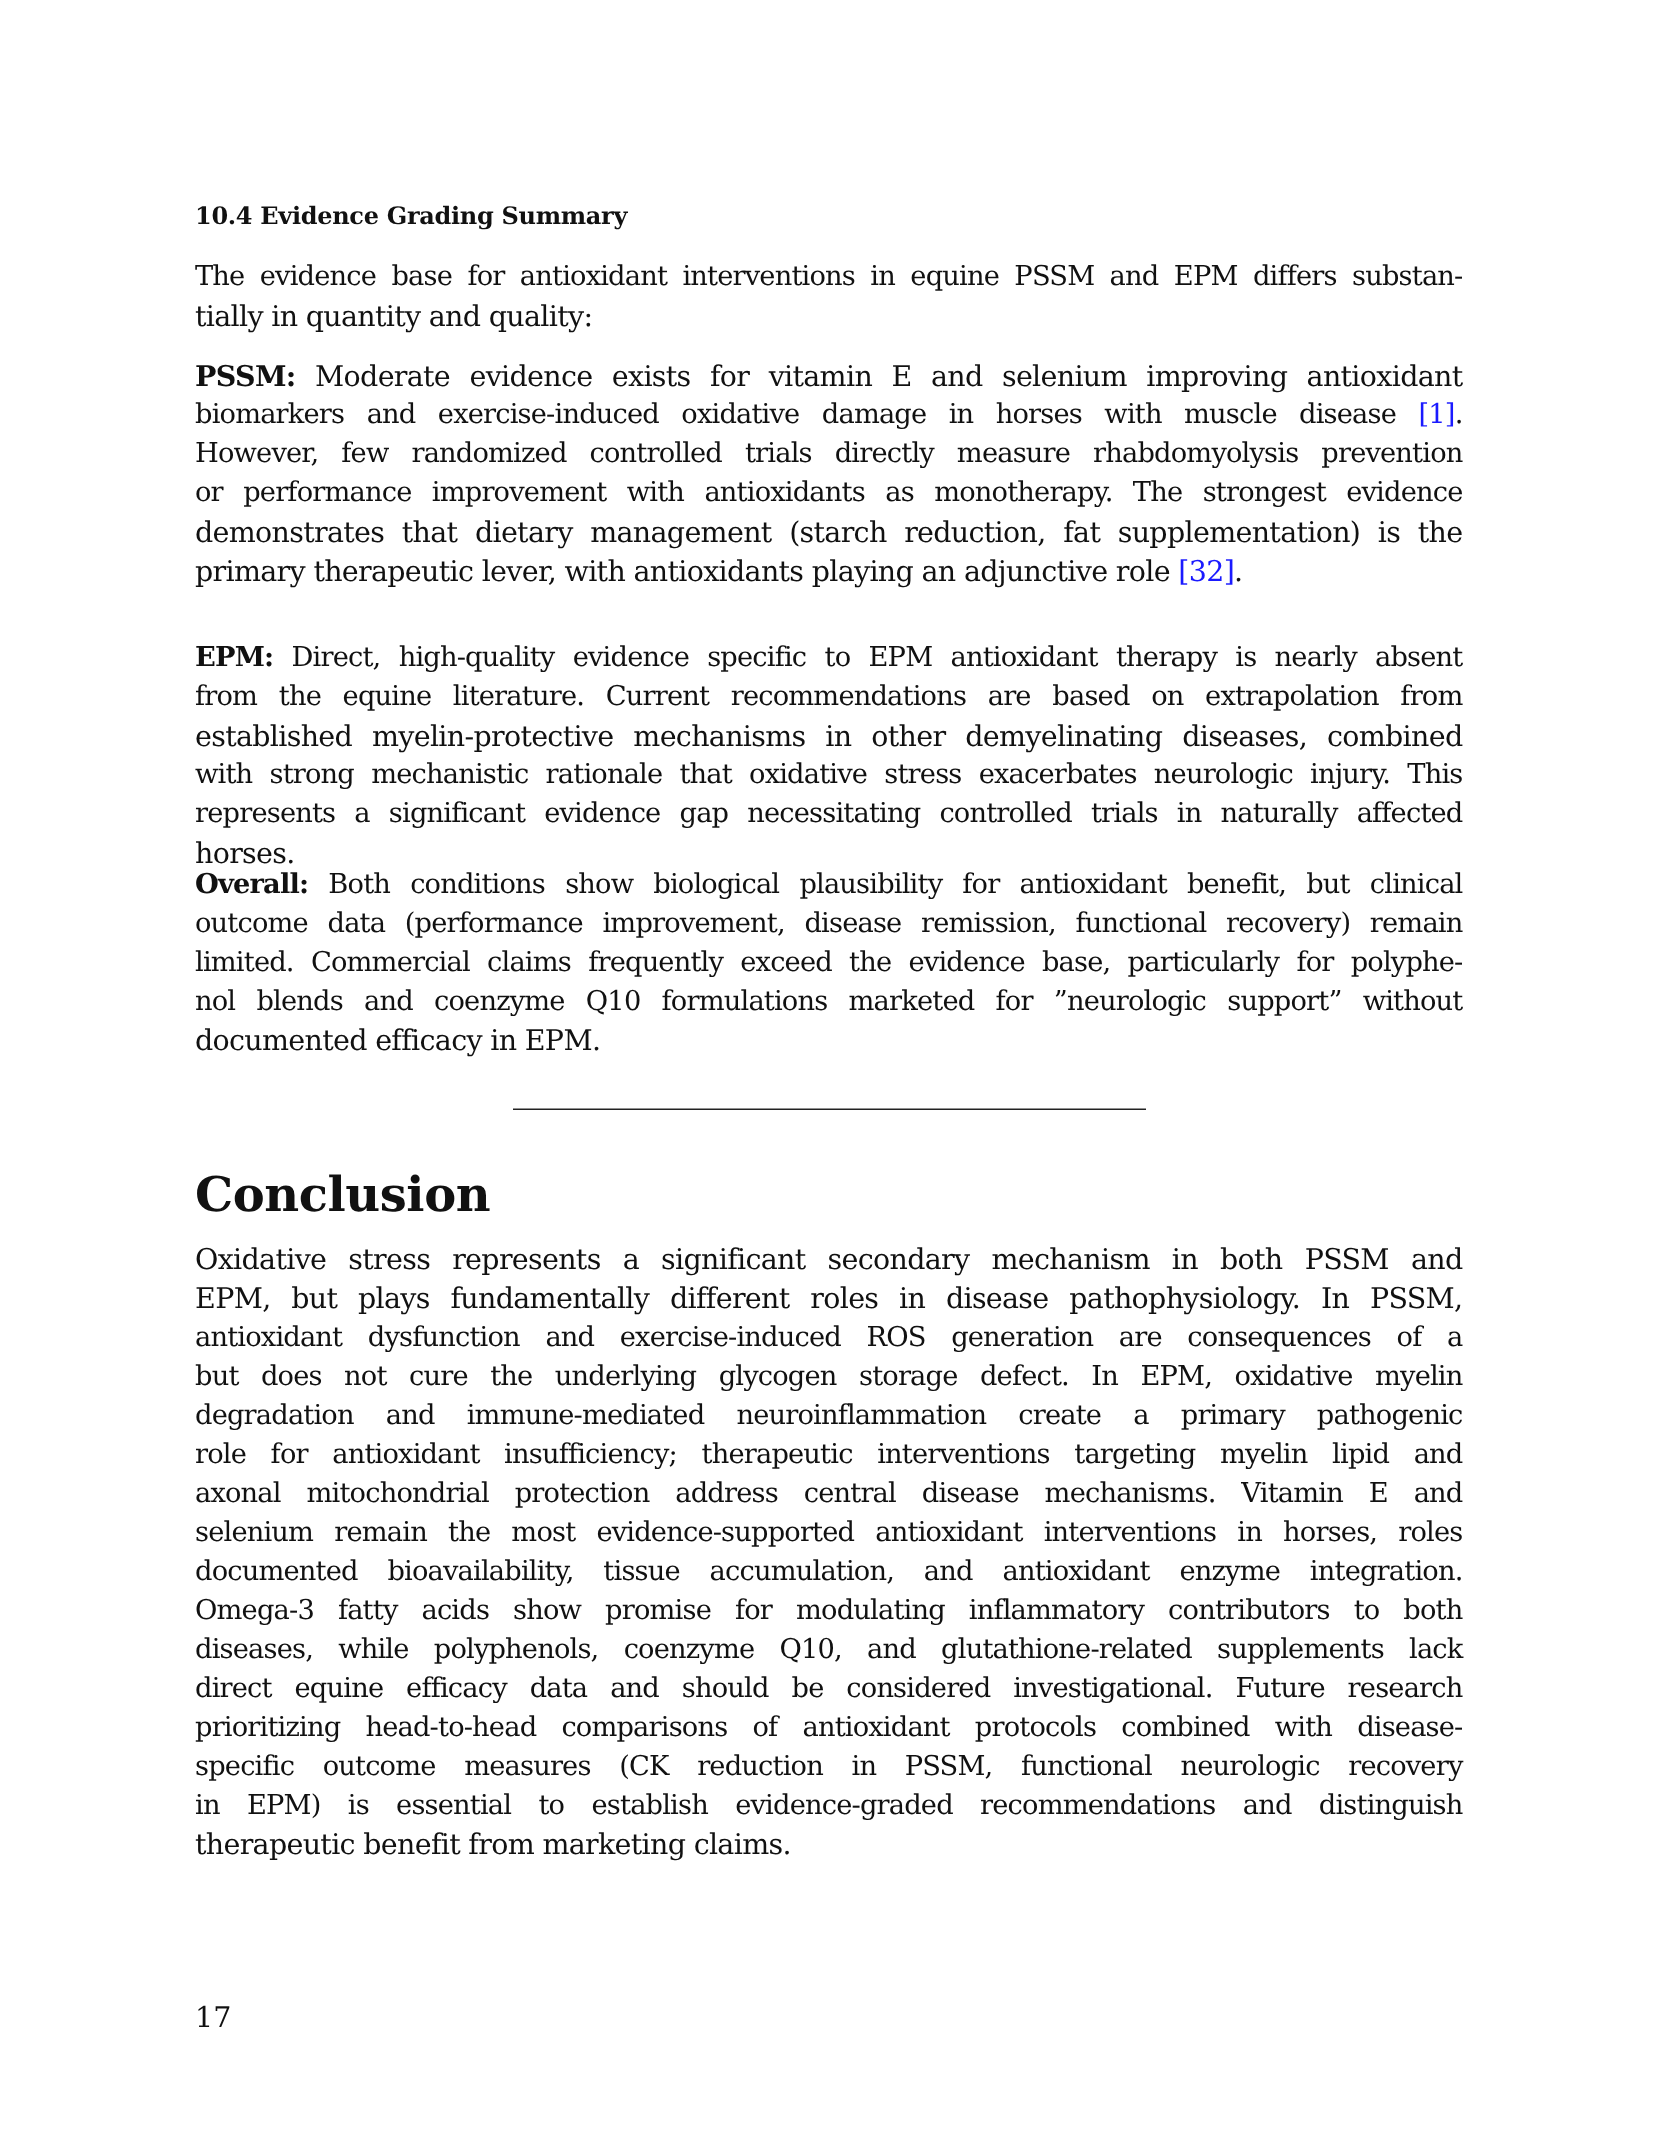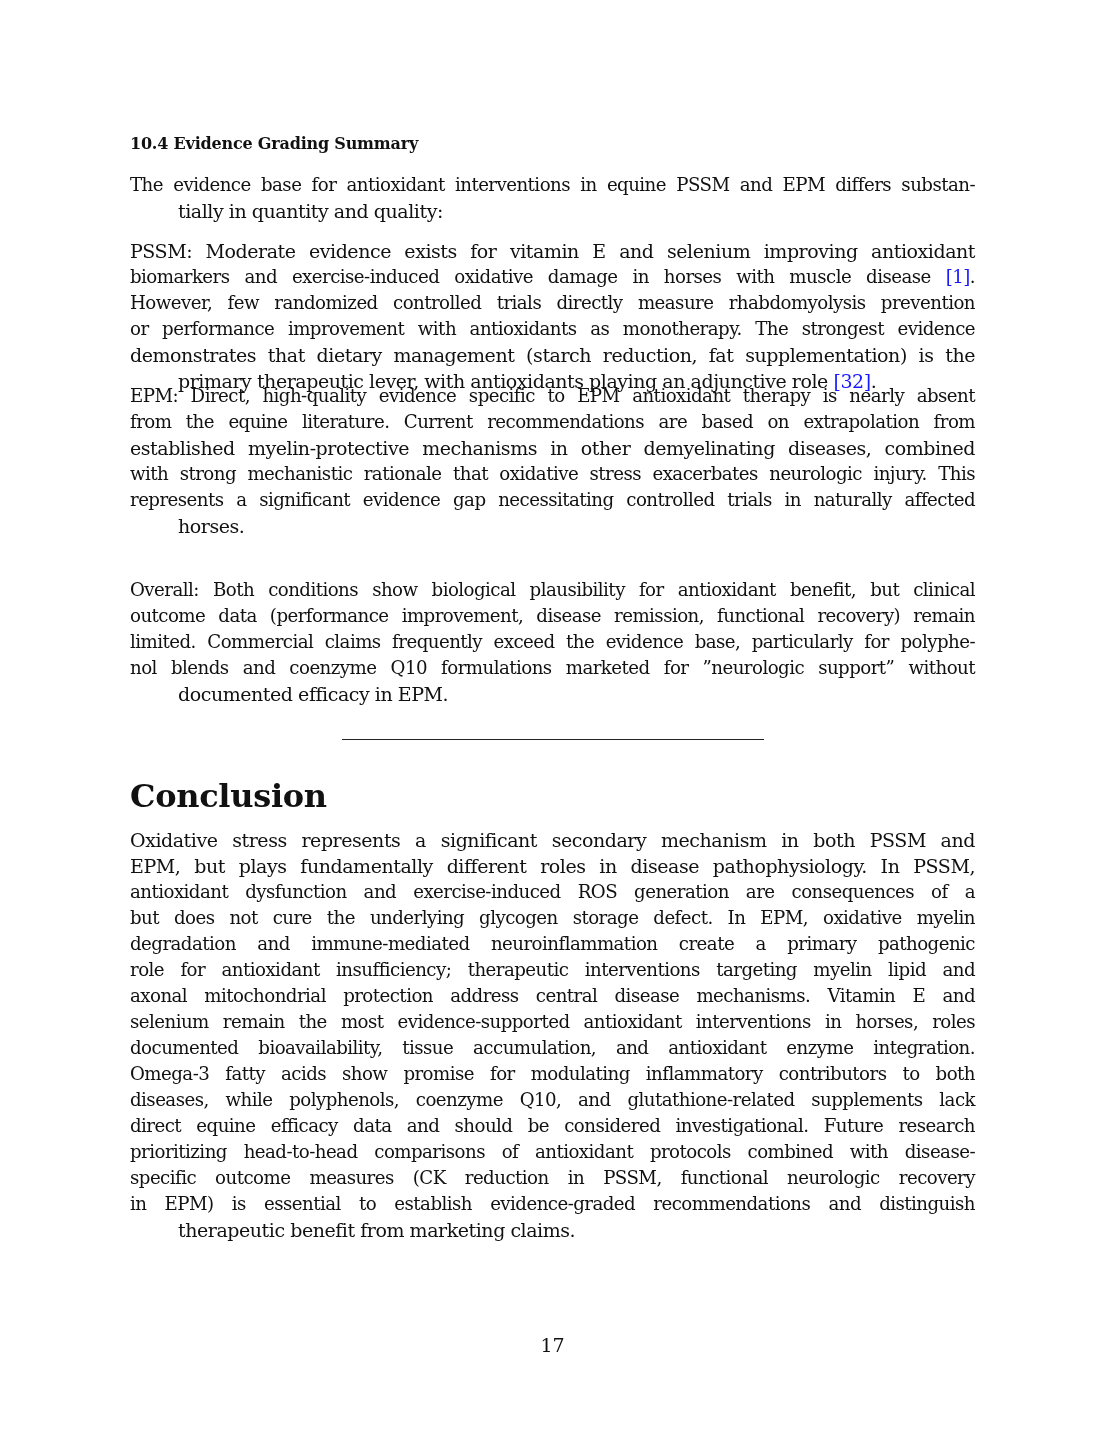--- a/index.html
+++ b/index.html
@@ -3,26 +3,26 @@
 <meta charset="utf-8">
 <style>
   html, body { margin: 0; padding: 0; background: #ffffff; }
   body { width: 1105px; height: 1430px; position: relative; overflow: hidden;
          font-family: "DejaVu Serif", "Liberation Serif", serif; color: #111111; }
   .page { position: absolute; left: 130px; top: 0; width: 845px; }
   .subsec { position: absolute; left: 0; top: 131px; font-weight: bold; font-size: 16px; line-height: 26px; letter-spacing: -0.2px; }
   .para { position: absolute; left: 0; width: 845px; font-size: 19px; }
   .line { display: block; height: 26px; line-height: 26px; white-space: nowrap;
           text-align: justify; text-align-last: justify; letter-spacing: -0.45px; word-spacing: 0px; }
-  .line.last { text-align-last: left; margin-left: 48px; }
-  .bold { font-weight: normal; }
+  .line.last { text-align-last: left; }
+  .bold { font-weight: bold; }
   .cite { color: #1a1aff; }
   .rule { position: absolute; left: 212px; top: 739px; width: 422px; height: 1px; background: #222; }
   .sec { position: absolute; left: 0; top: 780px; font-weight: bold; font-size: 32px; line-height: 32px; letter-spacing: -0.3px; }
-  .pageno { position: absolute; left: 0; width: 845px; top: 1333px; text-align: center; font-size: 19px; line-height: 24px; }
+  .pageno { position: absolute; left: 0; width: 845px; top: 1333px; font-size: 19px; line-height: 24px; }
   .fit { font-size: 18.2px; letter-spacing: -0.55px; }
 </style>
 </head>
 <body>
 
 <div class="page">
 
   <div class="subsec">10.4 Evidence Grading Summary</div>
 
   <div class="para" style="top:172px">
@@ -32,21 +32,21 @@
 
   <div class="para" style="top:238px">
     <span class="line"><span class="bold">PSSM:</span> <span>Moderate evidence exists for vitamin E and selenium improving antioxidant</span></span>
     <span class="line fit"><span>biomarkers and exercise-induced oxidative damage in horses with muscle disease</span> <a class="cite">[1]</a>.</span>
     <span class="line fit">However, few randomized controlled trials directly measure rhabdomyolysis prevention</span>
     <span class="line fit">or performance improvement with antioxidants as monotherapy.  The strongest evidence</span>
     <span class="line">demonstrates that dietary management (starch reduction, fat supplementation) is the</span>
     <span class="line last"><span>primary therapeutic lever, with antioxidants playing an adjunctive role</span> <a class="cite">[32]</a>.</span>
   </div>
 
-  <div class="para" style="top:383px">
+  <div class="para" style="top:426px">
     <span class="line fit"><span class="bold">EPM:</span> <span>Direct, high-quality evidence specific to EPM antioxidant therapy is nearly absent</span></span>
     <span class="line fit">from the equine literature.  Current recommendations are based on extrapolation from</span>
     <span class="line">established myelin-protective mechanisms in other demyelinating diseases, combined</span>
     <span class="line fit">with strong mechanistic rationale that oxidative stress exacerbates neurologic injury. This</span>
     <span class="line fit">represents a significant evidence gap necessitating controlled trials in naturally affected</span>
     <span class="line last">horses.</span>
   </div>
 
   <div class="para" style="top:577px">
     <span class="line fit"><span class="bold">Overall:</span> <span>Both conditions show biological plausibility for antioxidant benefit, but clinical</span></span>

